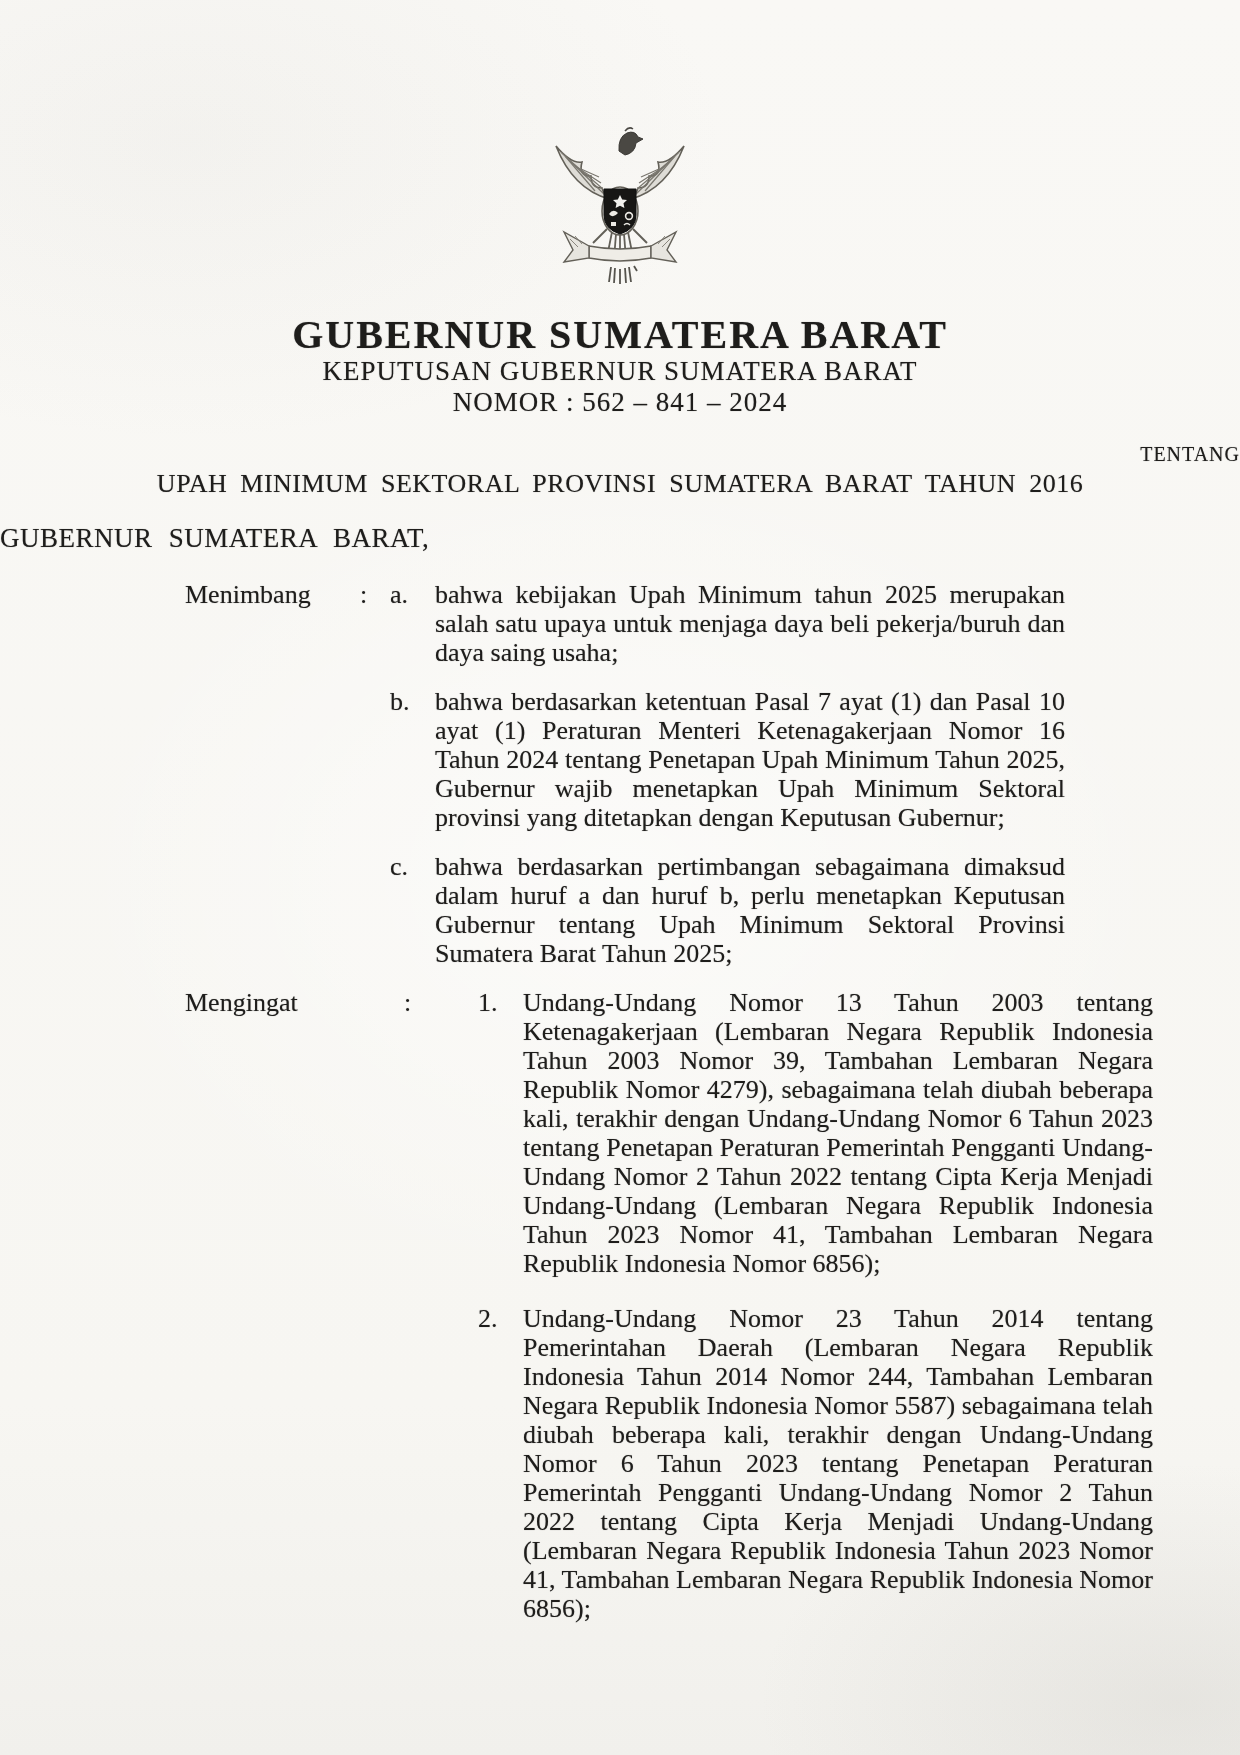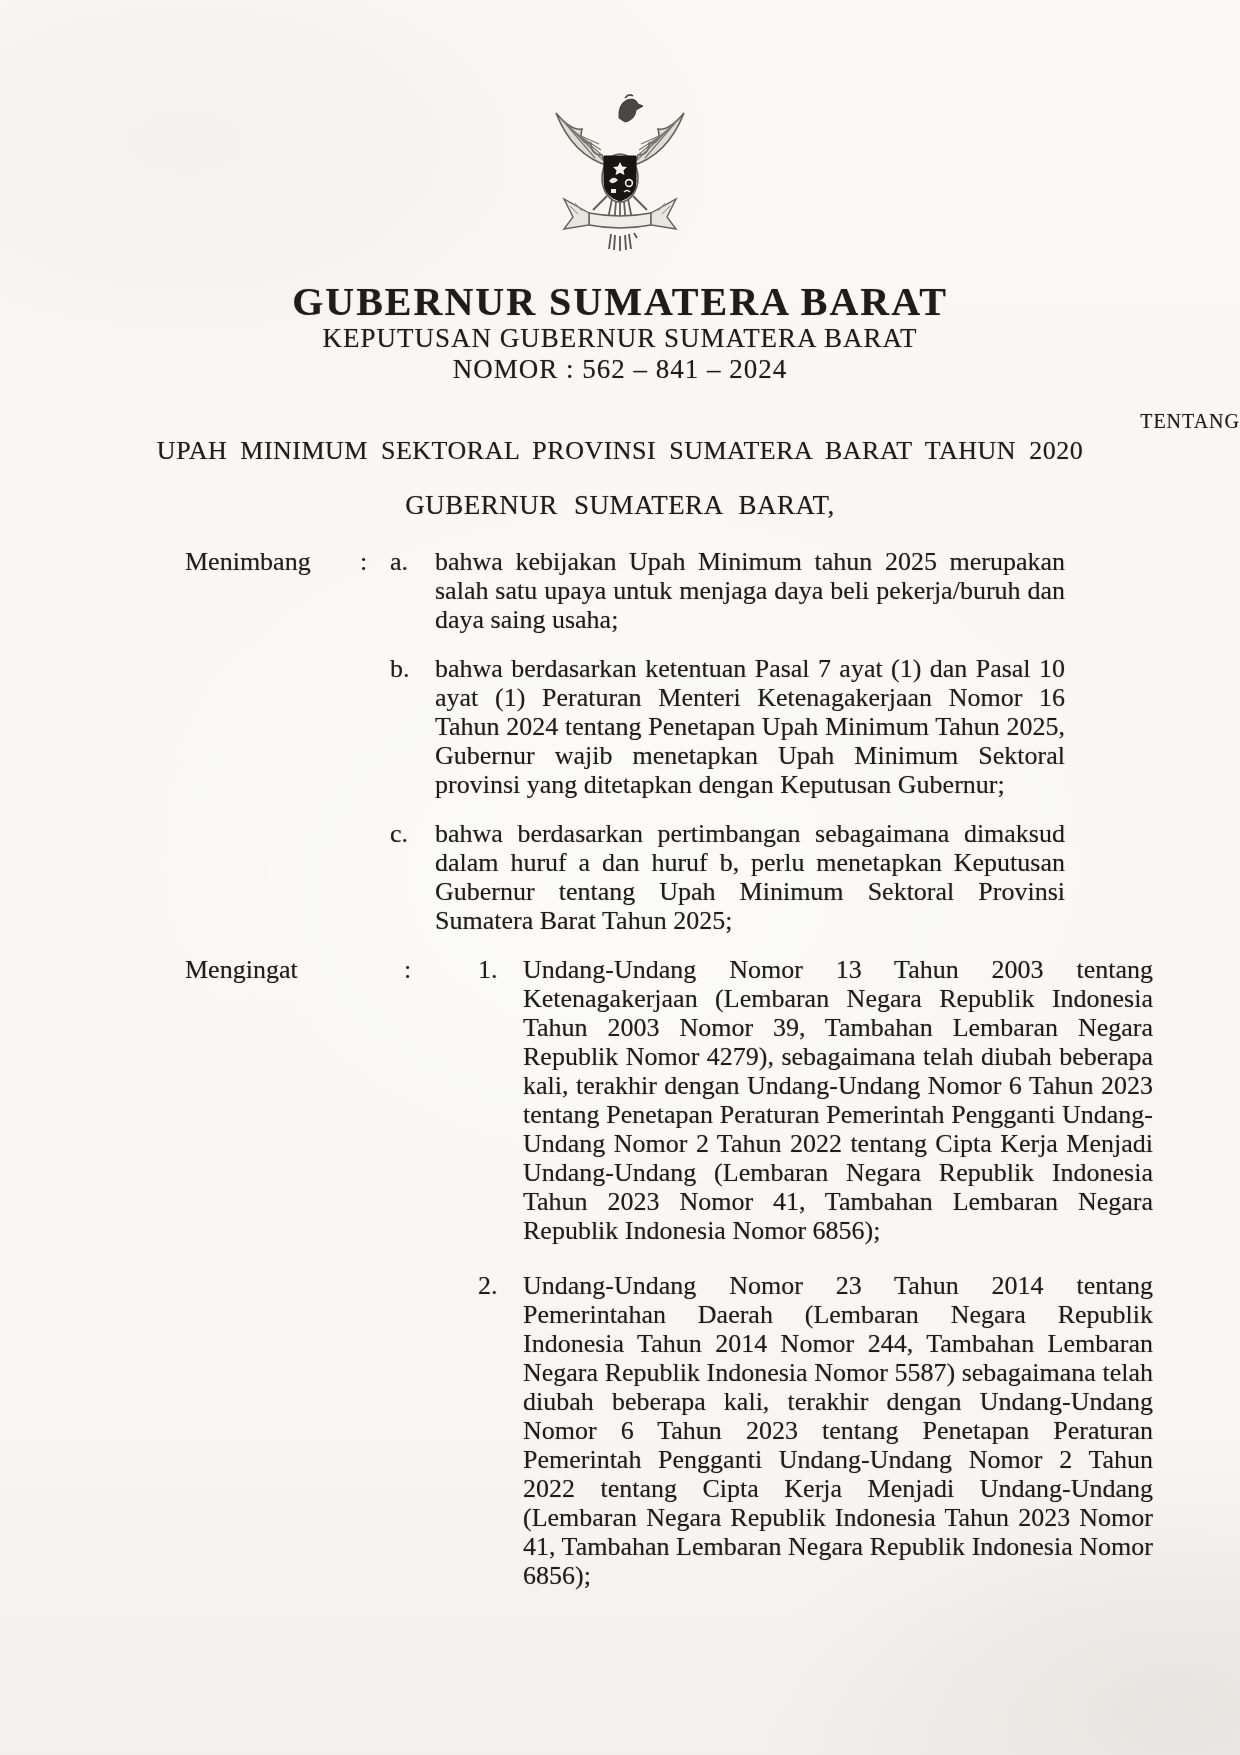--- a/index.html
+++ b/index.html
@@ -10,21 +10,21 @@
   }
   .page{
     position:relative;
     width:1240px;height:1755px;
     box-sizing:border-box;
     background:
       radial-gradient(900px 500px at 15% 8%, rgba(190,188,182,0.10), rgba(0,0,0,0) 60%),
       radial-gradient(700px 400px at 95% 97%, rgba(175,172,165,0.18), rgba(0,0,0,0) 60%),
       radial-gradient(800px 600px at 50% 50%, rgba(255,255,255,0.5), rgba(0,0,0,0) 70%),
       linear-gradient(180deg,#f9f8f5 0%, #f7f6f2 80%, #f1f0ec 100%);
-    padding-top:85px;
+    padding-top:118px;
     overflow:hidden;
     color:#1e1d1b;
   }
   .scantext{ text-shadow:0 0 1px rgba(30,30,30,0.45); }
 
   .emblem{ width:150px; height:172px; margin:0 auto; display:block; }
 
   .title{
     margin:24px 0 0 0;
     text-align:center;
@@ -43,21 +43,20 @@
     margin-top:22px;
     text-align:right;
     font-size:20px; line-height:29px; letter-spacing:1px;
   }
   .subject-line{
     text-align:center;
     font-size:26px; line-height:30px; letter-spacing:0.5px; word-spacing:6px;
   }
   .salutation{
     margin-top:25px;
-    text-align:center;
     font-size:27px; line-height:29px; word-spacing:9px; letter-spacing:0.5px;
   }
 
   .clauses{
     margin:27px 0 0 185px;
     width:880px;
   }
   .clause{
     display:grid;
     grid-template-columns:175px 30px 1fr;
@@ -157,21 +156,21 @@
         <path d="M89,147 l3,5"></path>
     </g>
   </svg>
 
   <h1 class="title">GUBERNUR SUMATERA BARAT</h1>
 
   <div class="decree-line">KEPUTUSAN GUBERNUR SUMATERA BARAT</div>
   <div class="number-line">NOMOR : 562 – 841 – 2024</div>
 
   <div class="about-label">TENTANG</div>
-  <div class="subject-line">UPAH MINIMUM SEKTORAL PROVINSI SUMATERA BARAT TAHUN 2020</div>
+  <div class="subject-line">UPAH MINIMUM SEKTORAL PROVINSI SUMATERA BARAT TAHUN 2016</div>
 
   <div class="salutation">GUBERNUR SUMATERA BARAT,</div>
 
   <div class="clauses">
 
     <section class="clause">
       <div class="clause-label">Menimbang</div>
       <div class="clause-colon">:</div>
       <ol class="items letters">
         <li>

